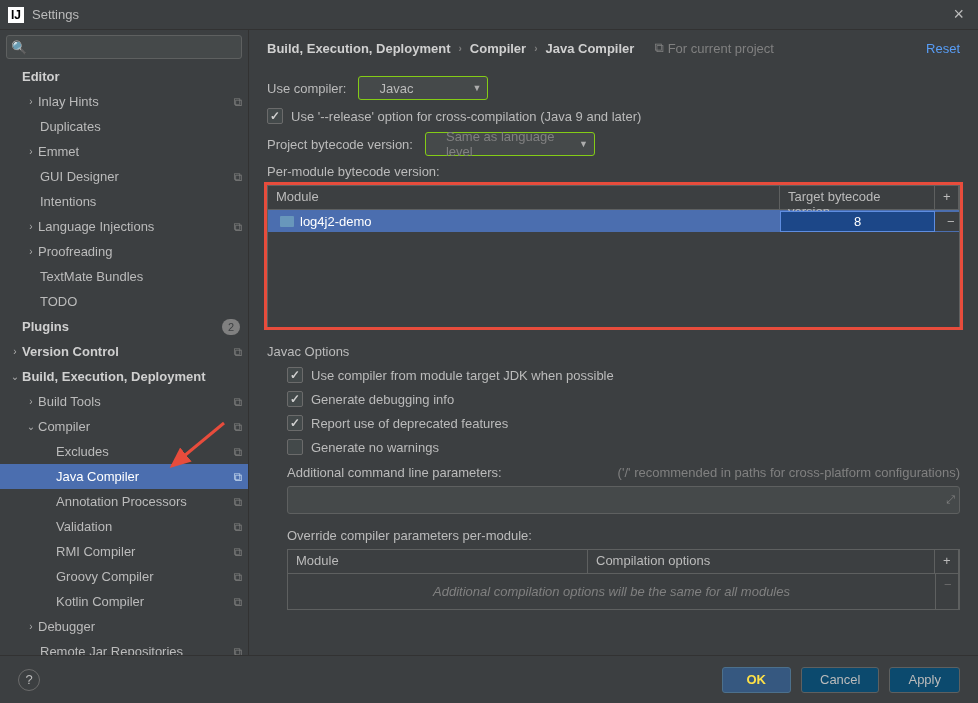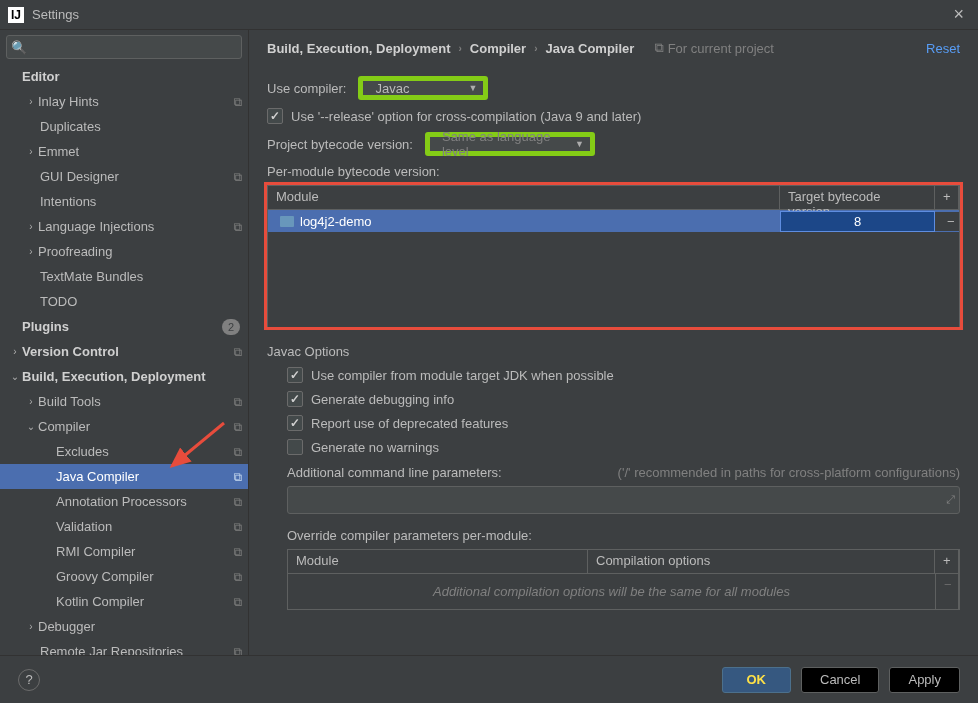--- a/index.html
+++ b/index.html
@@ -41,21 +41,21 @@
 .breadcrumb { display: flex; align-items: center; gap: 8px; font-weight: bold; color: #d0d0d0; }
 .breadcrumb .sep { color: #808080; font-size: 10px; }
 .project-badge { margin-left: 20px; color: #808080; font-size: 12px; display: flex; align-items: center; gap: 4px; }
 .reset-link { margin-left: auto; color: #589df6; cursor: pointer; }
 
 .content { padding: 4px 18px; }
 
 .form-row { display: flex; align-items: center; margin: 8px 0; }
 .form-row .lbl { color: #bbbbbb; margin-right: 12px; }
 
-.dropdown { background: #45494a; border: 5px solid #84cc16; border-radius: 3px; height: 24px; display: flex; align-items: center; padding: 0 6px 0 12px; color: #bbbbbb; min-width: 120px; cursor: pointer; }
+.dropdown { background: #45494a; border: 1px solid #84cc16; border-radius: 3px; height: 24px; display: flex; align-items: center; padding: 0 6px 0 20px; color: #bbbbbb; min-width: 120px; cursor: pointer; }
 .dropdown .dd-arrow { margin-left: auto; font-size: 9px; color: #adadad; }
 .dropdown.dim { color: #808080; }
 
 .checkbox-row { display: flex; align-items: center; margin: 8px 0; gap: 8px; }
 .checkbox { width: 16px; height: 16px; background: #43494a; border: 1px solid #6b6b6b; border-radius: 2px; display: flex; align-items: center; justify-content: center; cursor: pointer; }
 .checkbox.checked::after { content: "✓"; color: #d0d0d0; font-size: 12px; font-weight: bold; }
 
 .section-label { color: #bbbbbb; margin: 8px 0 6px 0; }
 
 .module-table-wrap { position: relative; }
@@ -86,21 +86,21 @@
 .override-table { border: 1px solid #5e6060; margin-top: 6px; position: relative; }
 .override-table .thead { display: flex; height: 24px; border-bottom: 1px solid #5e6060; }
 .override-table .th { padding: 3px 8px; color: #bbbbbb; border-right: 1px solid #5e6060; }
 .oth-mod { width: 300px; }
 .oth-opts { flex: 1; }
 .oth-btns { width: 24px; text-align: center; cursor: pointer; border-right: none; }
 .override-table .empty-msg { text-align: center; padding: 10px; color: #808080; font-style: italic; }
 
 .footer { height: 48px; background: #3c3f41; border-top: 1px solid #323232; display: flex; align-items: center; padding: 0 18px; gap: 10px; }
 .footer .help { width: 22px; height: 22px; border: 1px solid #6b6b6b; border-radius: 11px; display: flex; align-items: center; justify-content: center; color: #bbbbbb; cursor: pointer; margin-right: auto; }
-.btn { height: 26px; padding: 0 18px; border: 1px solid #5e6060; background: #000000; color: #bbbbbb; border-radius: 3px; cursor: pointer; display: flex; align-items: center; }
+.btn { height: 26px; padding: 0 18px; border: 1px solid #5e6060; background: #0c4a6e; color: #bbbbbb; border-radius: 3px; cursor: pointer; display: flex; align-items: center; }
 .btn.primary { background: #365880; border-color: #4c708c; color: #fde047; padding: 0 24px; font-weight: bold; }
 
 .red-arrow { position: absolute; left: 164px; top: 418px; pointer-events: none; z-index: 100; }
 </style>
 </head>
 <body>
 
 <div class="titlebar">
   <div class="icon">IJ</div>
   <div class="title">Settings</div>

